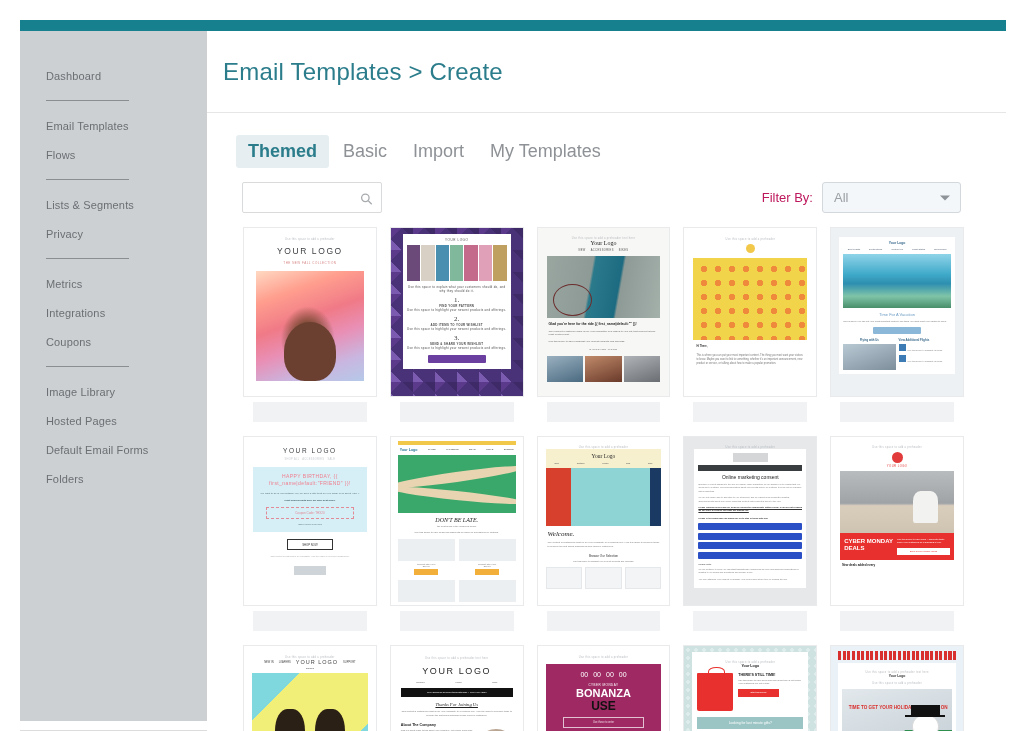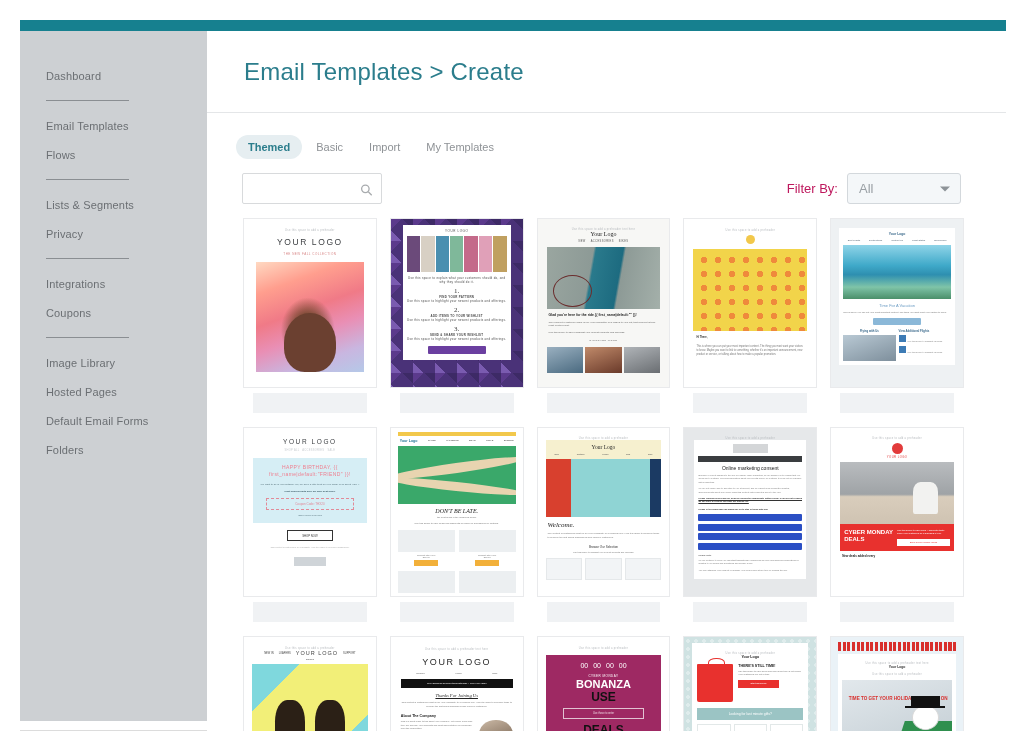--- a/index.html
+++ b/index.html
@@ -45,34 +45,34 @@
   
   .main {
     position: absolute; left: 207px; top: 31px;
     width: 799px; height: 700px;
     background: #ffffff;
   }
   .page-header {
     height: 82px;
     border-bottom: 1px solid #e4e6e8;
     display: flex; align-items: center;
-    padding-left: 37px;
+    padding-left: 16px;
   }
   .page-title {
     font-size: 24px; color: #2b7d8c; font-weight: 400; letter-spacing: .2px;
   }
 
   .toolbar-tabs {
     display: flex; align-items: center;
     padding: 22px 0 0 29px;
     gap: 2px;
   }
   .tab {
-    font-size: 11px; color: #8e9296;
-    padding: 6px 12px; border-radius: 12px;
+    font-size: 18px; color: #8e9296;
+    padding: 6px 12px; border-radius: 3px;
     cursor: pointer; white-space: nowrap;
   }
   .tab.active { background: #e6eef1; color: #2b7d8c; font-weight: bold; }
 
   .toolbar-row {
     display: flex; align-items: center; justify-content: space-between;
     padding: 14px 45px 0 35px;
   }
   .search-box {
     position: relative;
@@ -87,21 +87,21 @@
     font-family: "Liberation Sans", sans-serif;
   }
   .search-icon {
     position: absolute; right: 8px; top: 50%; transform: translateY(-50%);
     width: 13px; height: 13px; color: #a8abae;
   }
   .filter-group { display: flex; align-items: center; gap: 9px; }
   .filter-label { font-size: 13px; color: #be185d; }
   .filter-select {
     position: relative;
-    width: 114px; height: 31px;
+    width: 139px; height: 31px;
     border: 1px solid #d3d8dc; border-radius: 3px; background: #f4f7f9;
     display: flex; align-items: center; padding-left: 11px;
     cursor: pointer;
   }
   .filter-value { font-size: 13px; color: #9aa0a5; }
   .chev {
     position: absolute; right: 10px; top: 50%; transform: translateY(-50%);
     width: 0; height: 0;
     border-left: 5px solid transparent; border-right: 5px solid transparent;
     border-top: 5px solid #8d9398;
@@ -333,20 +333,21 @@
 
   <nav class="sidebar" id="sidebar">
       <div class="nav-item">Dashboard</div>
       <div class="nav-sep"></div>
       <div class="nav-item">Email Templates</div>
       <div class="nav-item">Flows</div>
       <div class="nav-sep"></div>
       <div class="nav-item">Lists &amp; Segments</div>
       <div class="nav-item">Privacy</div>
       <div class="nav-sep"></div>
+      <div class="nav-item">Metrics</div>
       <div class="nav-item">Integrations</div>
       <div class="nav-item">Coupons</div>
       <div class="nav-sep"></div>
       <div class="nav-item">Image Library</div>
       <div class="nav-item">Hosted Pages</div>
       <div class="nav-item">Default Email Forms</div>
       <div class="nav-item">Folders</div>
     </nav>
 
   <main class="main">

